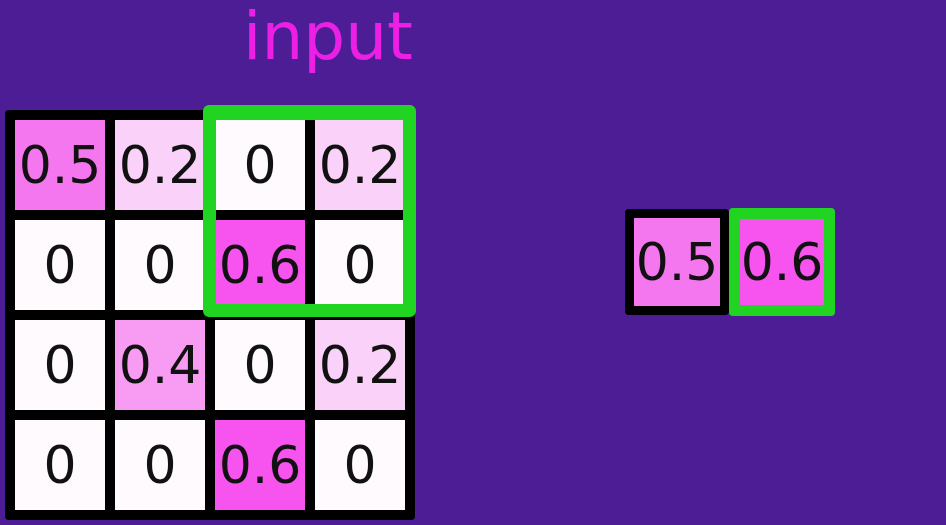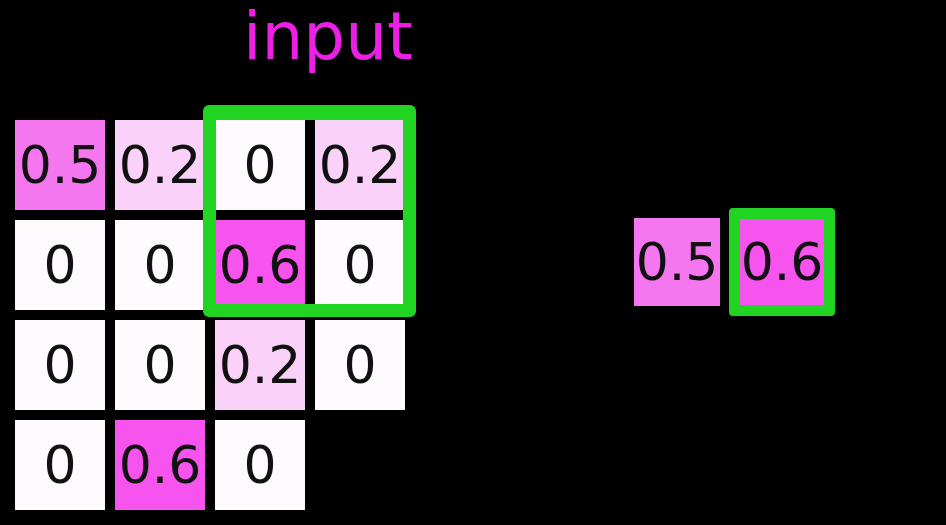--- a/index.html
+++ b/index.html
@@ -5,21 +5,21 @@
   html, body {
     margin: 0;
     padding: 0;
     background: #ffffff;
     font-family: "DejaVu Sans", "Liberation Sans", sans-serif;
   }
   .canvas {
     position: relative;
     width: 946px;
     height: 525px;
-    background: #000000;
+    background: #4c1d95;
     overflow: hidden;
   }
   .fig-title {
     position: absolute;
     top: 2px;
     transform: translateX(-50%);
     font-size: 66px;
     line-height: 1.05;
     font-weight: 400;
     white-space: nowrap;
@@ -104,20 +104,21 @@
   <div class="input-grid" id="input-grid" style="background: rgb(0, 0, 0);">
       <div class="cell" style="background: rgb(245, 119, 239); color: rgb(17, 17, 17);">0.5</div>
       <div class="cell" style="background: rgb(250, 209, 248); color: rgb(17, 17, 17);">0.2</div>
       <div class="cell" style="background: rgb(254, 250, 254); color: rgb(17, 17, 17);">0</div>
       <div class="cell" style="background: rgb(250, 209, 248); color: rgb(17, 17, 17);">0.2</div>
       <div class="cell" style="background: rgb(254, 250, 254); color: rgb(17, 17, 17);">0</div>
       <div class="cell" style="background: rgb(254, 250, 254); color: rgb(17, 17, 17);">0</div>
       <div class="cell" style="background: rgb(246, 83, 239); color: rgb(17, 17, 17);">0.6</div>
       <div class="cell" style="background: rgb(254, 250, 254); color: rgb(17, 17, 17);">0</div>
       <div class="cell" style="background: rgb(254, 250, 254); color: rgb(17, 17, 17);">0</div>
+      <div class="cell" style="background: rgb(248, 155, 243); color: rgb(17, 17, 17);">0.4</div>
       <div class="cell" style="background: rgb(254, 250, 254); color: rgb(17, 17, 17);">0</div>
       <div class="cell" style="background: rgb(250, 209, 248); color: rgb(17, 17, 17);">0.2</div>
       <div class="cell" style="background: rgb(254, 250, 254); color: rgb(17, 17, 17);">0</div>
       <div class="cell" style="background: rgb(254, 250, 254); color: rgb(17, 17, 17);">0</div>
       <div class="cell" style="background: rgb(246, 83, 239); color: rgb(17, 17, 17);">0.6</div>
       <div class="cell" style="background: rgb(254, 250, 254); color: rgb(17, 17, 17);">0</div>
     </div>
 
   <div class="highlight-window" id="highlight-window" style="border-color: rgb(34, 212, 34);"></div>
 

